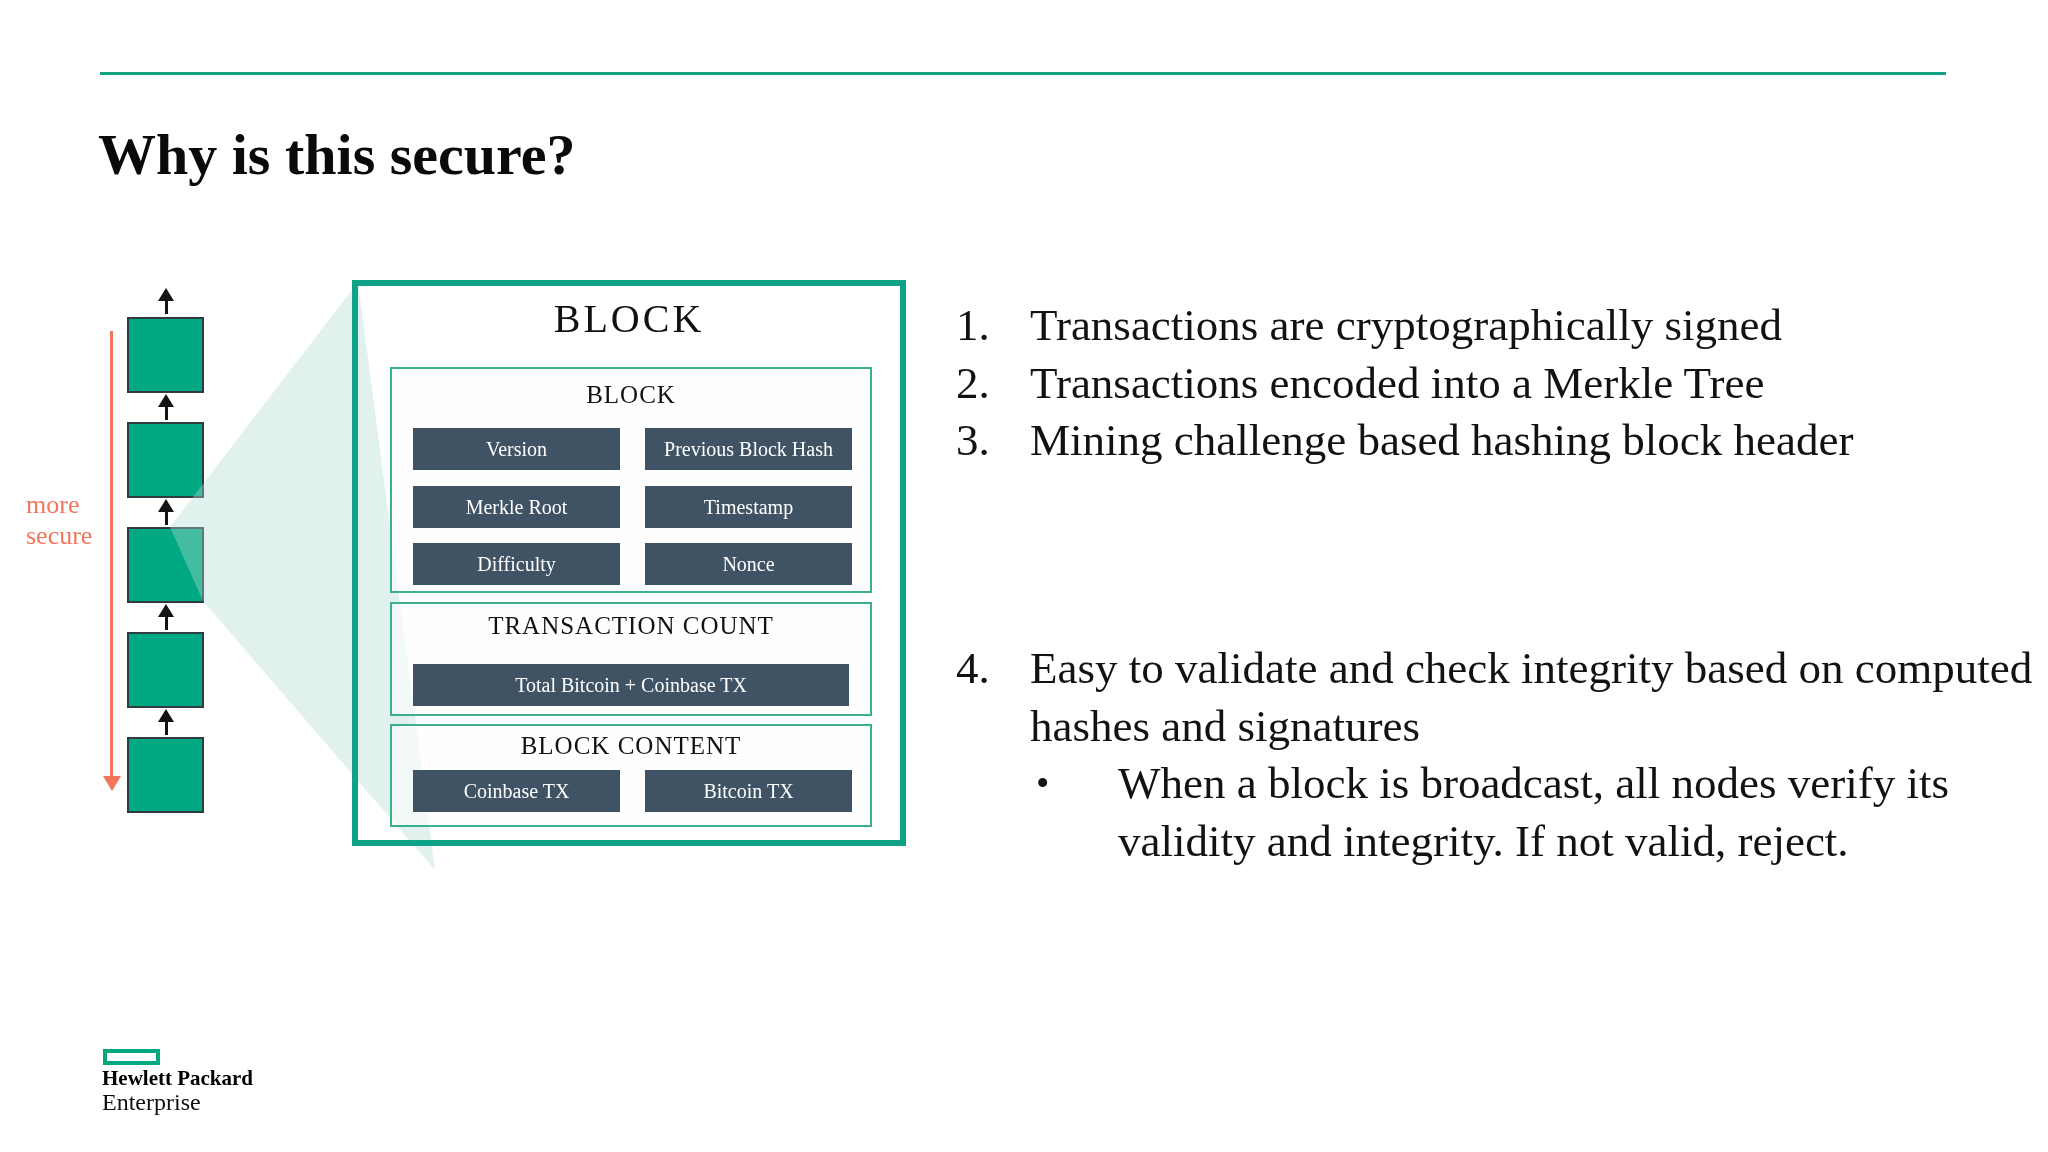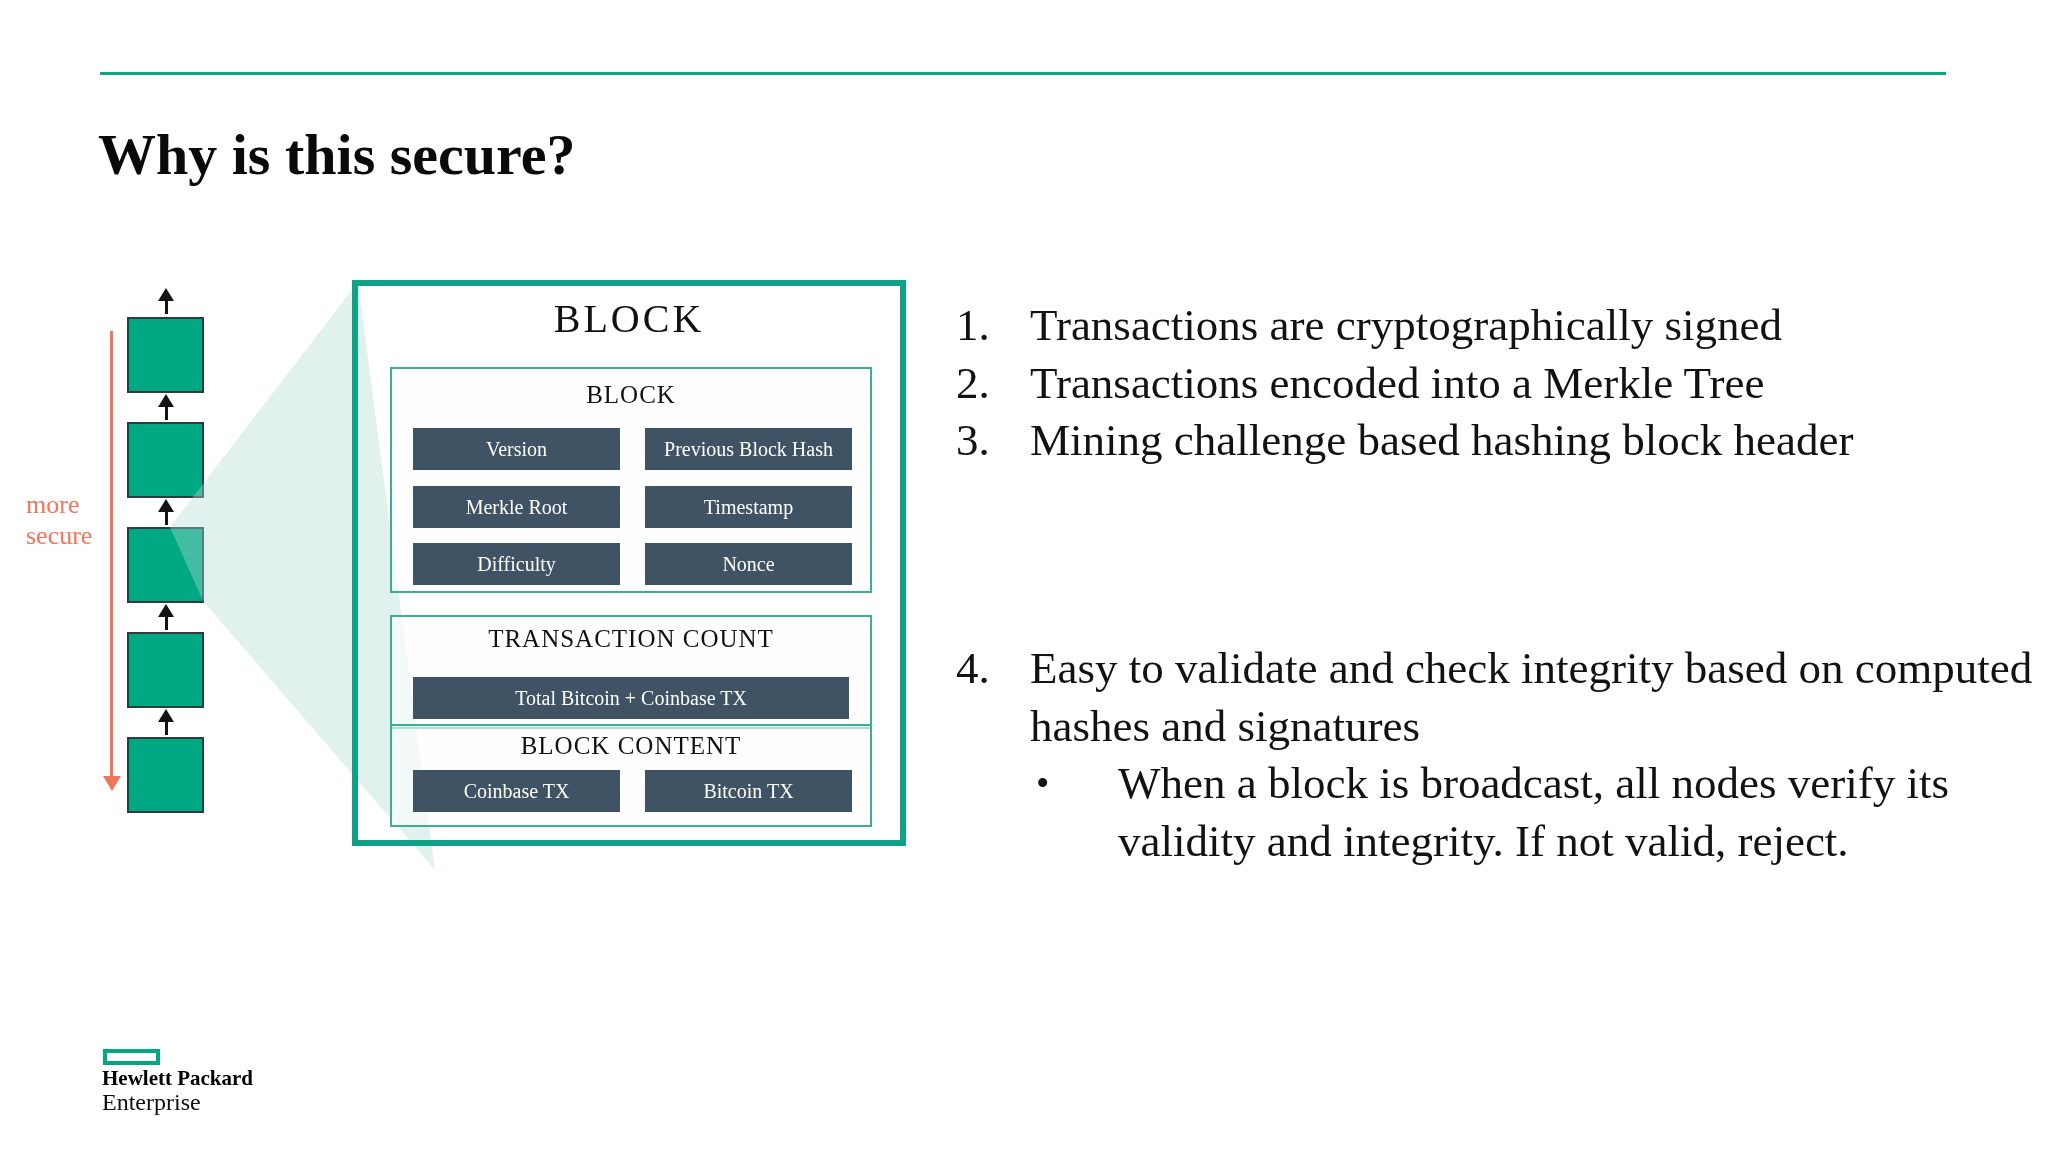--- a/index.html
+++ b/index.html
@@ -36,21 +36,21 @@
     position:absolute;left:160px;top:278px;width:280px;height:600px;z-index:2;
     background:rgba(176,222,210,0.38);
     clip-path:polygon(10px 249px,198px 4px,275px 592px,43px 323px);
   }
 
   
   .block-box{position:absolute;left:352px;top:280px;width:554px;height:566px;border:6px solid var(--teal-border);box-sizing:border-box;z-index:3;}
   .block-title{position:absolute;left:0;top:9px;width:100%;text-align:center;font-size:40px;letter-spacing:3px;color:#111;}
   .section{position:absolute;border:2px solid var(--teal-thin);background:rgba(253,254,254,0.6);box-sizing:border-box;}
   .section-header{left:32px;top:81px;width:482px;height:226px;}
-  .section-txcount{left:32px;top:329px;width:482px;height:114px;}
+  .section-txcount{left:32px;top:316px;width:482px;height:114px;}
   .section-content{left:32px;top:438px;width:482px;height:103px;}
   .section-title{position:absolute;left:0;width:100%;text-align:center;font-size:25px;letter-spacing:1px;color:#111;}
   .field{
     position:absolute;height:42px;background:var(--slate);color:#fff;font-size:20px;line-height:21px;
     display:flex;align-items:center;justify-content:center;text-align:center;box-sizing:border-box;padding:6px 4px;
   }
 
   
   .points{position:absolute;left:956px;top:297px;width:1070px;z-index:1;}
   .point-row{display:flex;font-size:45px;line-height:57.5px;color:#121212;}

